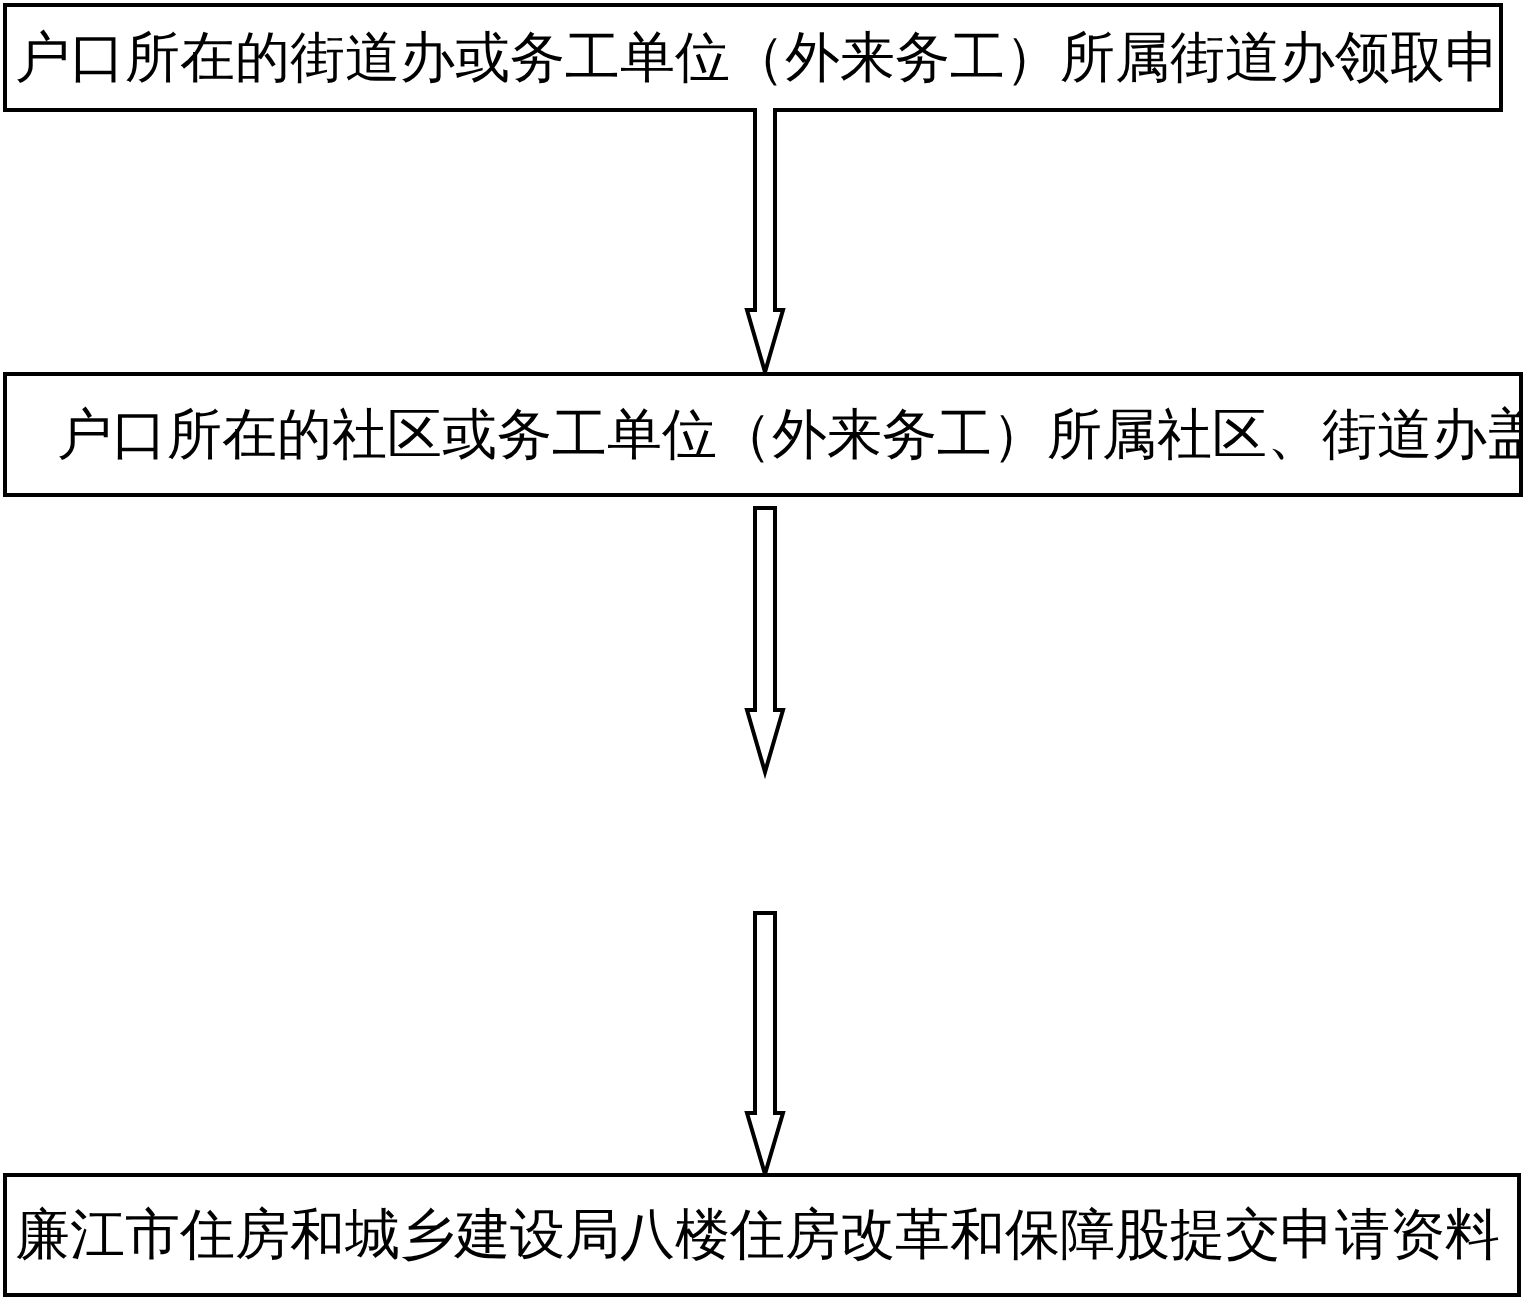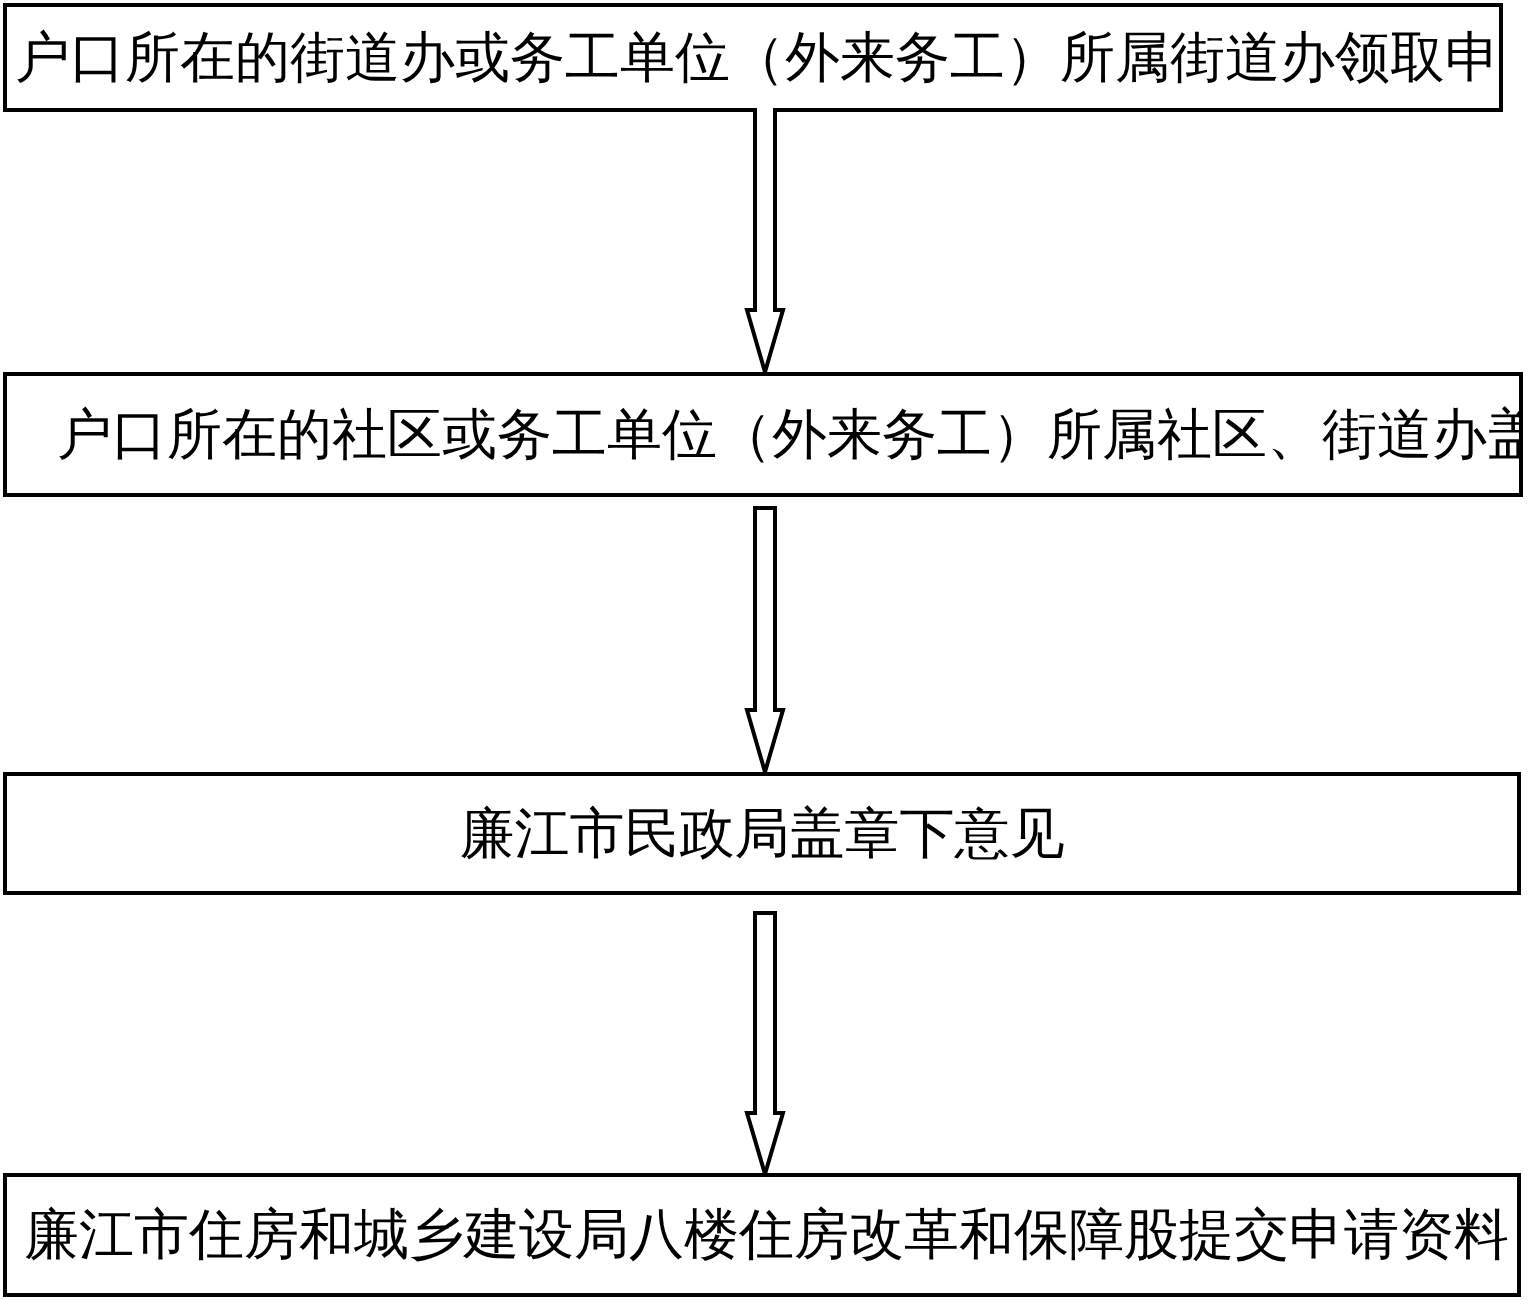--- a/index.html
+++ b/index.html
@@ -77,21 +77,21 @@
   }
 
   
   #box-4 {
     left: 3px;
     top: 1173px;
     width: 1518px;
     height: 124px;
   }
   #box-4 .flow-box-label {
-    text-align: right;
+    text-align: left;
     padding: 0 8px;
   }
 
   
   .flow-arrow {
     position: absolute;
     left: 729px;
     width: 72px;
   }
   .flow-arrow svg {
@@ -140,23 +140,20 @@
   <div class="flow-box" id="box-2">
     <div class="flow-box-label">户口所在的社区或务工单位（外来务工）所属社区、街道办盖章下意见</div>
   </div>
 
   <div class="flow-arrow" id="arrow-2">
     <svg viewBox="0 0 72 268" preserveAspectRatio="none">
       <polygon points="26,0 46,0 46,202 54,202 36,264 18,202 26,202"></polygon>
     </svg>
   </div>
 
-  <div class="flow-box" id="box-3">
-    <div class="flow-box-label">廉江市民政局盖章下意见</div>
-  </div>
 
   <div class="flow-arrow" id="arrow-3">
     <svg viewBox="0 0 72 264" preserveAspectRatio="none">
       <polygon points="26,0 46,0 46,200 54,200 36,261 18,200 26,200"></polygon>
     </svg>
   </div>
 
   <div class="flow-box" id="box-4">
     <div class="flow-box-label">廉江市住房和城乡建设局八楼住房改革和保障股提交申请资料</div>
   </div>

